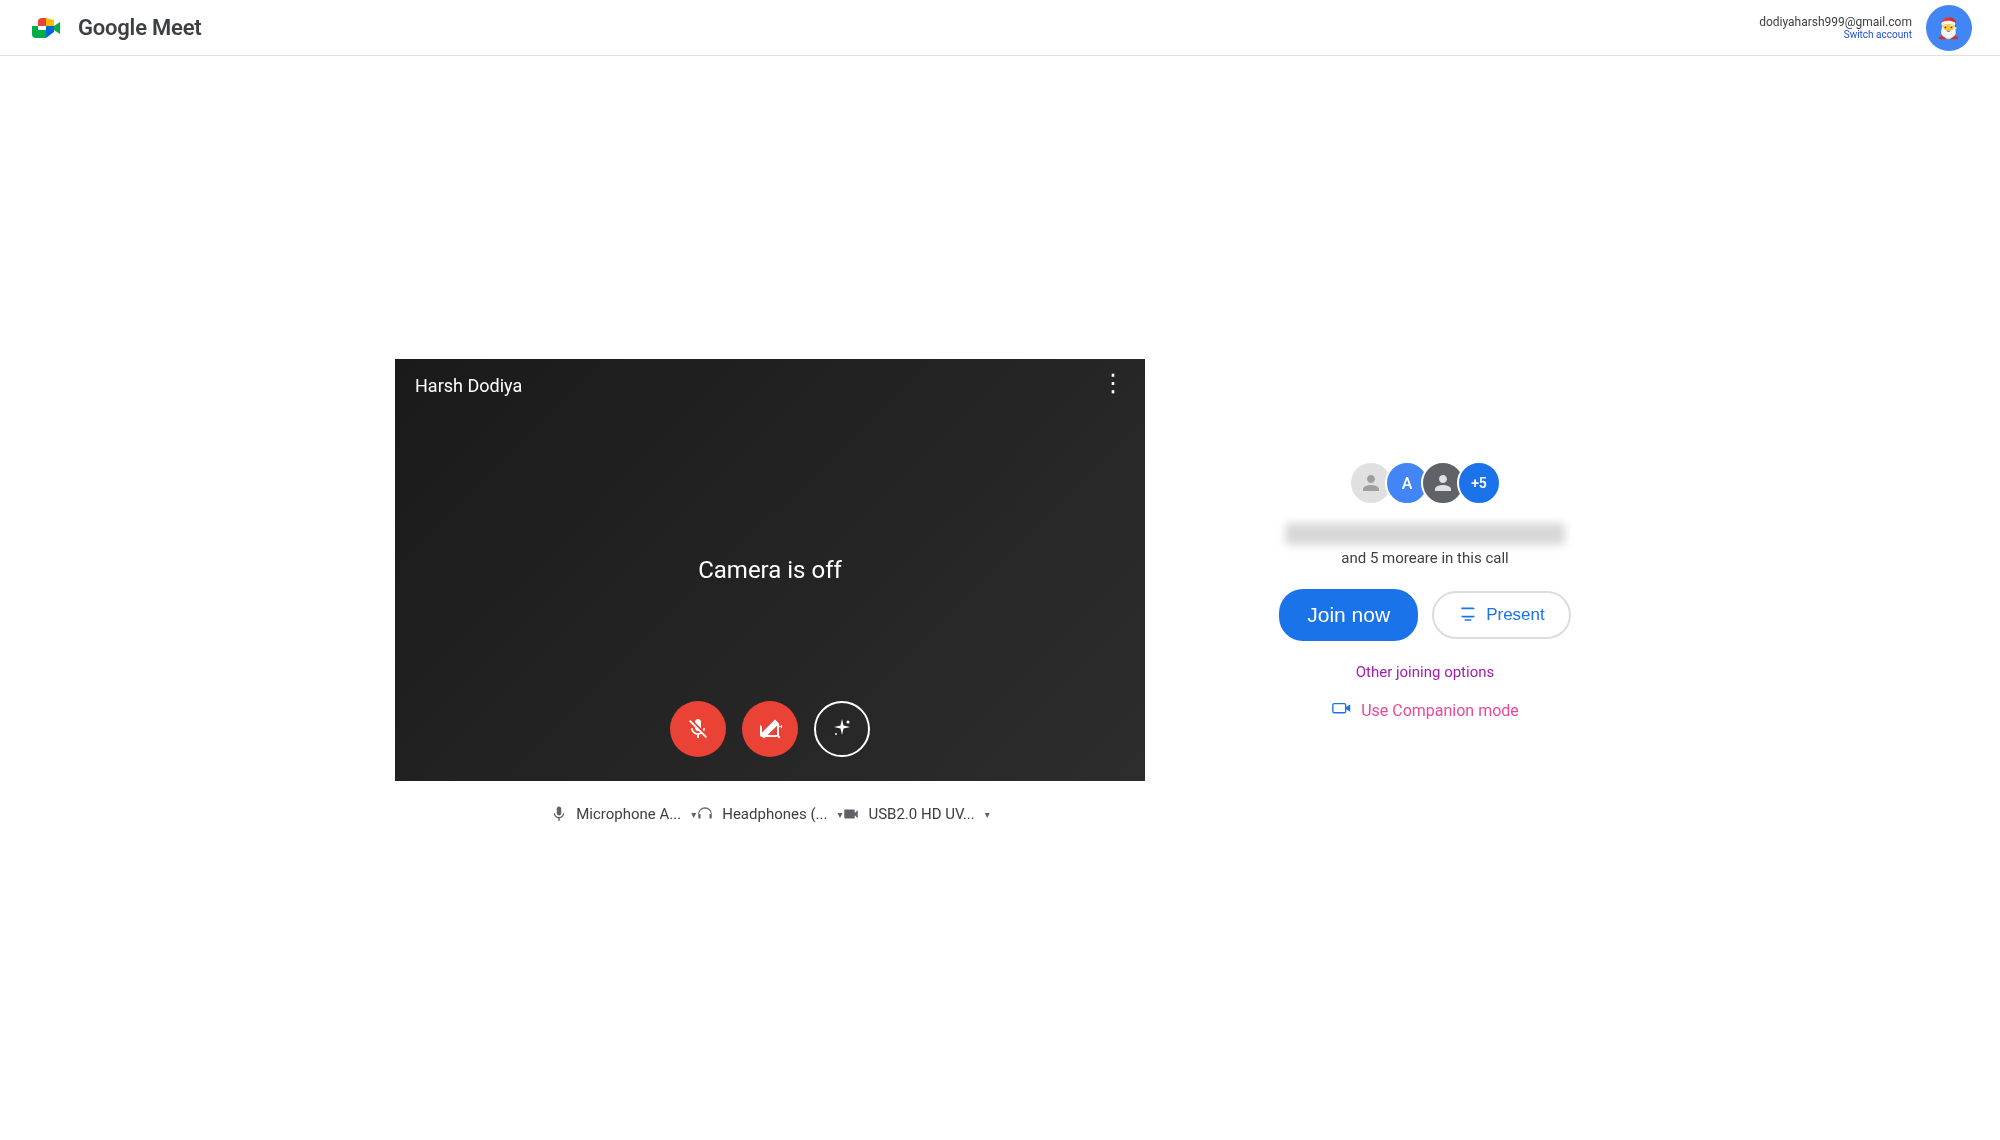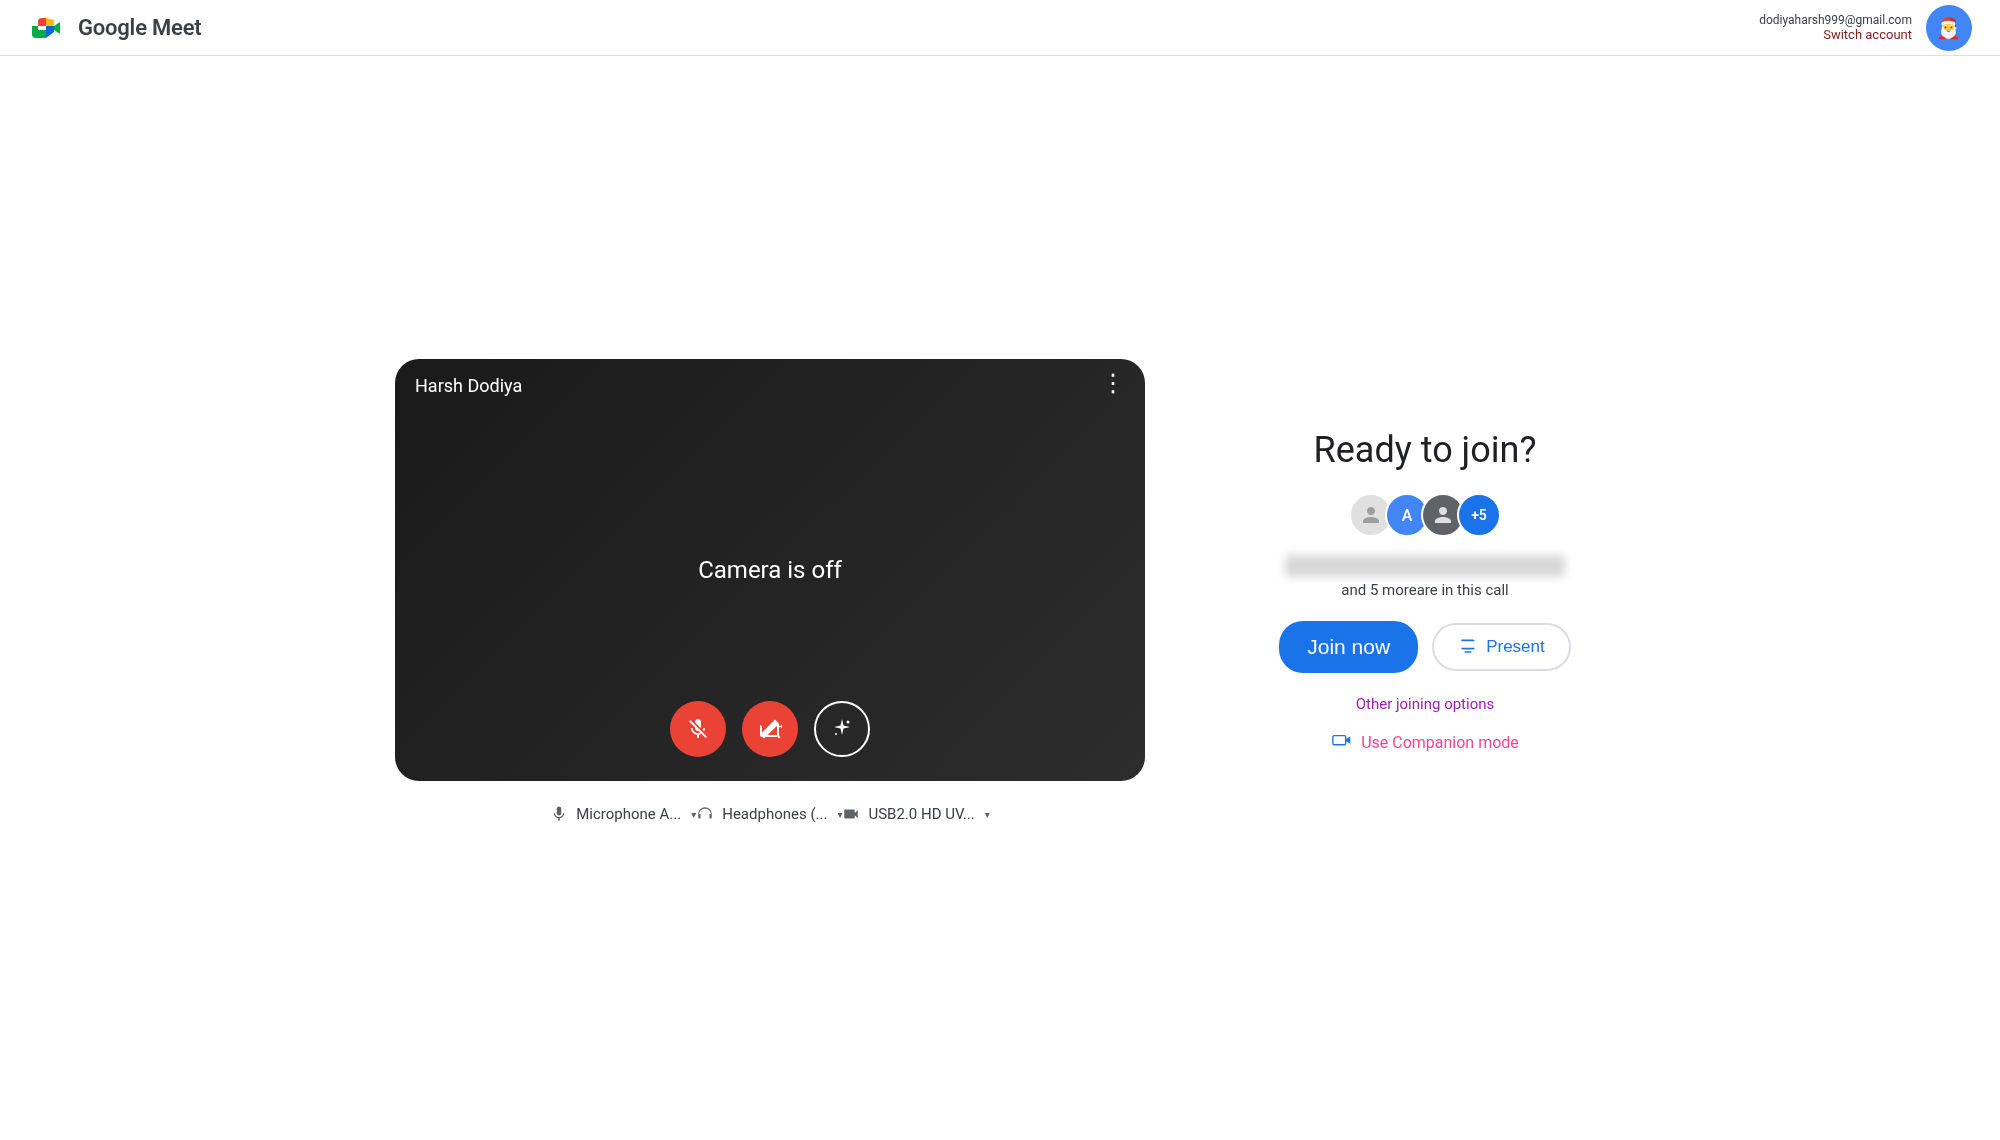--- a/index.html
+++ b/index.html
@@ -45,22 +45,22 @@
       gap: 14px;
     }
     .account-info {
       text-align: right;
     }
     .account-email {
       font-size: 12px;
       color: #3c4043;
     }
     .switch-account {
-      font-size: 13px;
-      color: #7f1d1d;
+      font-size: 10px;
+      color: #1d4ed8;
       cursor: pointer;
     }
     .avatar {
       width: 46px;
       height: 46px;
       border-radius: 50%;
       overflow: hidden;
       background: #4285f4;
       display: flex;
       align-items: center;
@@ -83,21 +83,21 @@
     .video-section {
       display: flex;
       flex-direction: column;
       align-items: center;
       gap: 20px;
     }
     .video-preview {
       width: 750px;
       height: 422px;
       background: linear-gradient(135deg, #1a1a1a 0%, #2d2d2d 100%);
-      border-radius: 24px;
+      border-radius: 0;
       position: relative;
       overflow: hidden;
     }
     .video-name {
       position: absolute;
       top: 16px;
       left: 20px;
       color: #ffffff;
       font-size: 18px;
       font-weight: 400;
@@ -373,21 +373,20 @@
         <svg viewBox="0 0 24 24" fill="currentColor" xmlns="http://www.w3.org/2000/svg">
           <path d="M17 10.5V7c0-.55-.45-1-1-1H4c-.55 0-1 .45-1 1v10c0 .55.45 1 1 1h12c.55 0 1-.45 1-1v-3.5l4 4v-11l-4 4z"></path>
         </svg>
         <span>USB2.0 HD UV...</span>
         <span class="chevron">▾</span>
       </div>
     </div>
   </div>
 
   <div class="join-section">
-    <h1 class="ready-title">Ready to join?</h1>
 
     <div class="participants-avatars">
       <div class="participant-avatar avatar-white">
         <svg viewBox="0 0 24 24" fill="#9e9e9e" width="24" height="24">
             <path d="M12 12c2.21 0 4-1.79 4-4s-1.79-4-4-4-4 1.79-4 4 1.79 4 4 4zm0 2c-2.67 0-8 1.34-8 4v2h16v-2c0-2.66-5.33-4-8-4z"></path>
           </svg>
       </div>
       <div class="participant-avatar avatar-blue">A</div>
       <div class="participant-avatar avatar-dark">
         <svg viewBox="0 0 24 24" fill="#e0e0e0" width="24" height="24">

